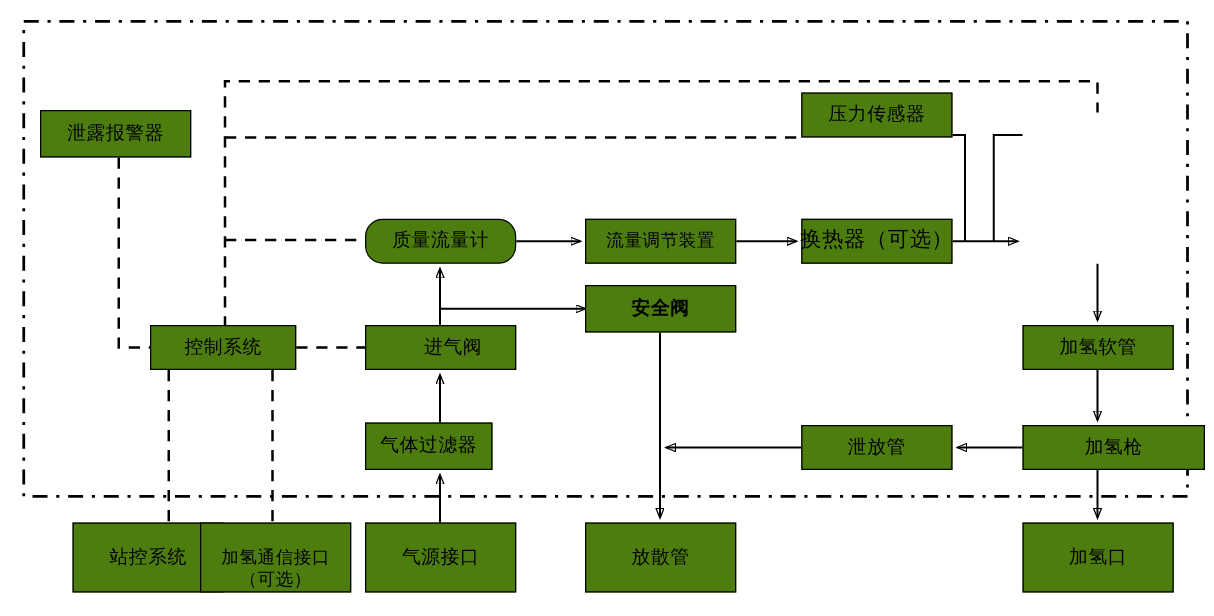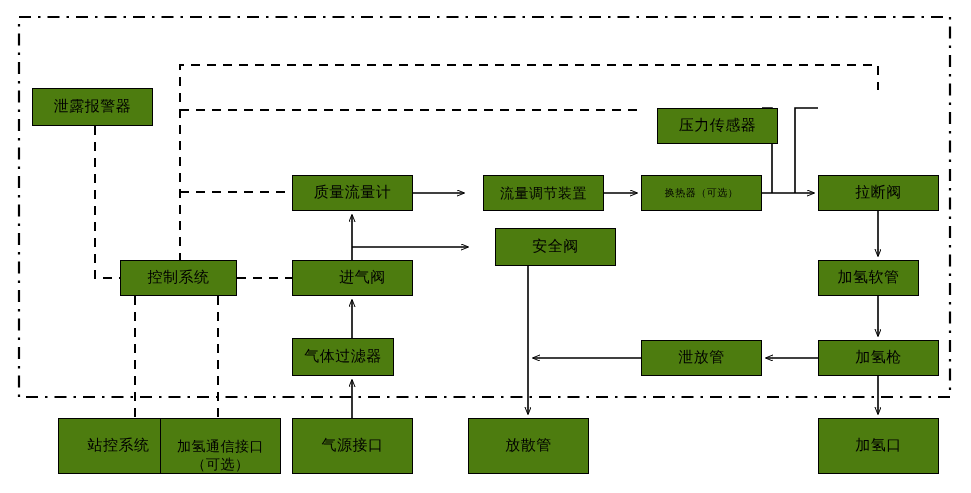--- a/index.html
+++ b/index.html
@@ -118,66 +118,63 @@
       <line class="solid" x1="641" y1="358" x2="533" y2="358" marker-end="url(#ah)"></line>
 
       <line class="solid" x1="528" y1="266" x2="528" y2="414" marker-end="url(#ah)"></line>
     </g>
   </svg>
 
   <div class="node" style="left:32px;  top:88px;  width:121px; height:38px;">
       <span class="lbl">泄露报警器</span>
     </div>
 
-  <div class="node" style="left:641px; top:108px;  width:121px; height:36px;margin-left:16px;">
+  <div class="node" style="left:641px; top:74px;  width:121px; height:36px;">
       <span class="lbl">压力传感器</span>
     </div>
 
 
-  <div class="node" style="left:292px; top:175px; width:121px; height:36px;">
+  <div class="node" style="left:292px; top:175px; width:121px; height:36px;border-radius:14px;">
       <span class="lbl">质量流量计</span>
     </div>
 
-  <div class="node" style="left:468px; top:175px; width:121px; height:36px; font-size:14px;margin-left:15px;">
+  <div class="node" style="left:468px; top:175px; width:121px; height:36px; font-size:14px;">
       <span class="lbl">流量调节装置</span>
     </div>
 
-  <div class="node" style="left:641px; top:175px; width:121px; height:36px; font-size:10px;">
+  <div class="node" style="left:641px; top:175px; width:121px; height:36px; font-size:17px;">
       <span class="lbl">换热器（可选）</span>
     </div>
 
-  <div class="node" style="left:818px; top:175px; width:121px; height:36px;">
-      <span class="lbl">拉断阀</span>
-    </div>
 
-  <div class="node" style="left:495px; top:228px; width:121px; height:38px;">
+  <div class="node" style="left:468px; top:228px; width:121px; height:38px;font-weight:bold;">
       <span class="lbl">安全阀</span>
     </div>
 
   <div class="node" style="left:120px; top:260px; width:117px; height:36px;">
       <span class="lbl">控制系统</span>
     </div>
 
   <div class="node" style="left:292px; top:260px; width:121px; height:36px;padding-left:20px;">
       <span class="lbl">进气阀</span>
     </div>
 
-  <div class="node" style="left:818px; top:260px; width:101px; height:36px;text-align:right;">
+  <div class="node" style="left:818px; top:260px; width:121px; height:36px;text-align:right;">
       <span class="lbl">加氢软管</span>
     </div>
 
   <div class="node" style="left:292px; top:338px; width:102px; height:38px;">
       <span class="lbl">气体过滤器</span>
     </div>
 
   <div class="node" style="left:641px; top:340px; width:121px; height:36px;">
       <span class="lbl">泄放管</span>
     </div>
 
-  <div class="node" style="left:818px; top:340px; width:121px; height:36px;">
+  <div class="node" style="left:818px; top:340px; width:146px; height:36px;">
       <span class="lbl">加氢枪</span>
     </div>
 
   <div class="node" style="left:26px;  top:418px; width:121px; height:56px;margin-left:32px;">
       <span class="lbl">站控系统</span>
     </div>
 
   <div class="node two-line" style="left:160px; top:418px; width:121px; height:56px;justify-content:flex-end;">
     <span class="lbl">加氢通信接口</span>
     <span class="lbl">（可选）</span>

